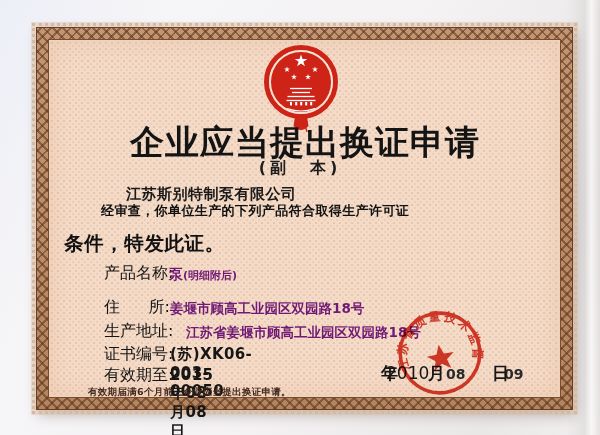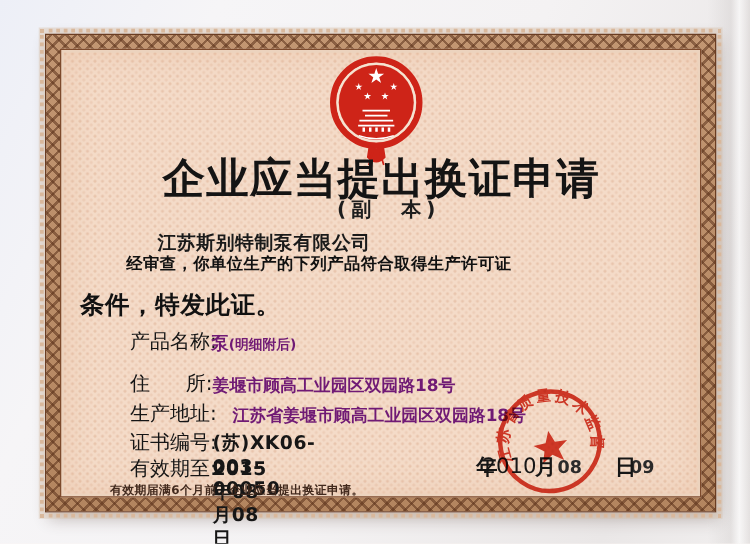--- a/index.html
+++ b/index.html
@@ -30,21 +30,21 @@
       #f4dbc8;
     border:1px solid #7d4a2c;
     box-shadow:inset 0 0 0 2px #ecd3be, inset 0 0 26px rgba(224,170,135,.38);
   }
   .abs{position:absolute;}
   .title{
     left:35px;top:120px;width:540px;text-align:center;
     font-size:34px;font-weight:800;color:#141414;letter-spacing:1px;white-space:nowrap;
   }
   .subtitle{
-    left:41px;top:158px;width:540px;text-align:center;
+    left:30px;top:158px;width:540px;text-align:center;
     font-size:16px;font-weight:600;color:#1d1d1d;letter-spacing:4px;
   }
   .company{left:90px;top:185px;font-size:15px;font-weight:600;color:#1a1a1a;letter-spacing:.5px;padding-left:36px;}
   .stmt1{left:101px;top:202px;font-size:13px;font-weight:800;color:#111;letter-spacing:.4px;white-space:nowrap;}
   .stmt2{left:64px;top:230px;font-size:19.5px;font-weight:800;color:#111;letter-spacing:.6px;white-space:nowrap;}
   .field-label{font-size:16px;font-weight:400;color:#151515;white-space:nowrap;}
   .field-value{font-size:13.5px;font-weight:700;color:#701a75;white-space:nowrap;}
   .row-product .field-value{font-size:14px;}
   .note-small{font-size:11px;font-weight:700;}
   .split-label{display:flex;justify-content:space-between;width:66px;}

